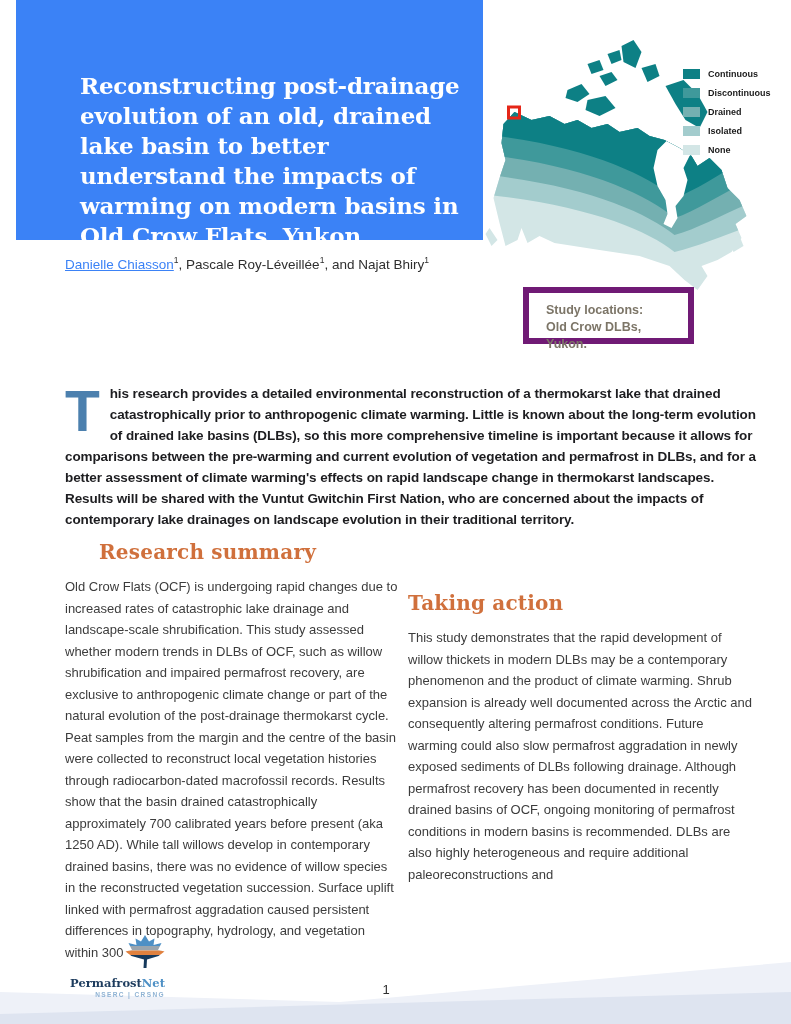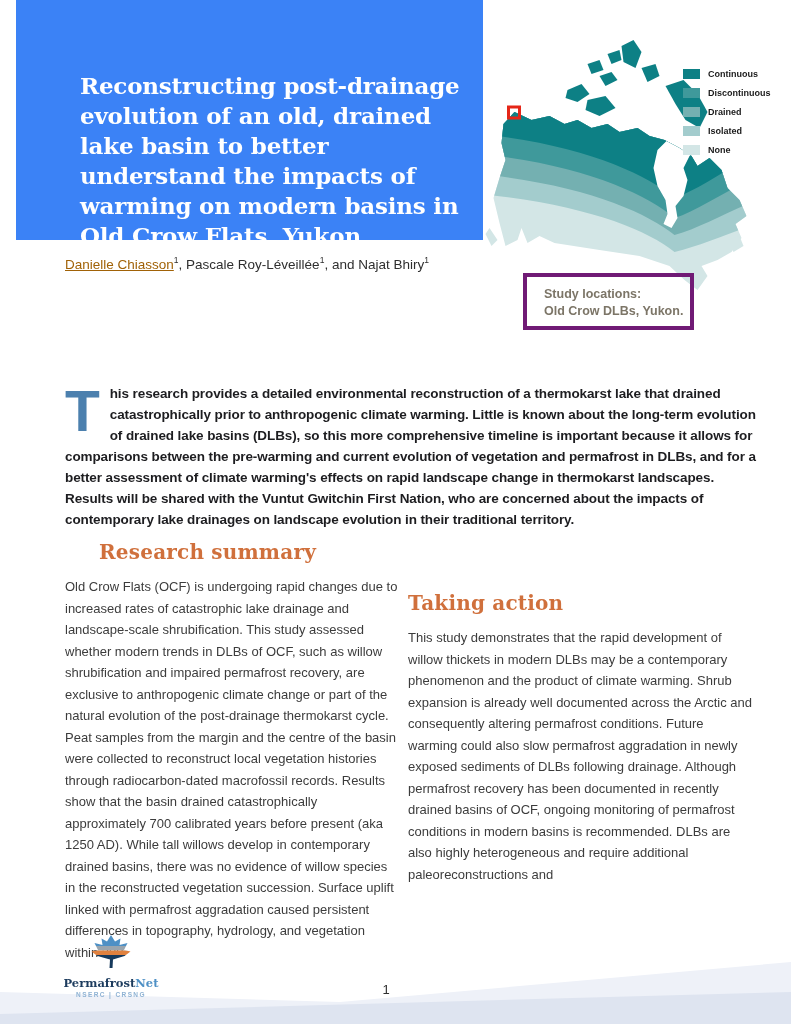--- a/index.html
+++ b/index.html
@@ -16,46 +16,46 @@
   .map-wrap { position:absolute; left:468px; top:28px; width:323px; height:270px; }
   .map-wrap svg { position:absolute; left:0; top:0; }
   .legend { position:absolute; left:195px; top:41px; }
   .legend-row { display:flex; align-items:flex-end; height:10px; margin-bottom:9px;padding-left:20px; }
   .legend-swatch { width:17px; height:10px; margin-right:8px; flex:0 0 auto; }
   .legend-label { font-size:9px; font-weight:700; color:#1b1b1b; white-space:nowrap; }
 
   
   .byline { position:absolute; left:65px; top:255px; font-size:13.5px; color:#2e2e2e; }
   .byline sup { font-size:8.5px; }
-  .author-link { text-decoration:underline; color:#a16207; }
+  .author-link { text-decoration:underline; color:#3b82f6; }
   .affiliation { position:absolute; left:65px; top:277px; font-size:13px; font-style:italic; color:#2e2e2e; }
   .keywords { position:absolute; left:65px; top:315px; width:452px; font-size:13px; line-height:19px; color:#2e2e2e; }
   .keywords b { font-weight:700; }
 
-  .study-box { position:absolute; left:523px; top:273px; width:171px; height:57px;
-               border:4px solid #701a75; box-sizing:border-box; padding:9px 6px 0 17px;
+  .study-box { position:absolute; left:523px; top:287px; width:171px; height:57px;
+               border:6px solid #701a75; box-sizing:border-box; padding:9px 6px 0 17px;
                color:#7c7567; font-weight:700; font-size:12.5px; line-height:17px; }
 
   
   .intro { position:absolute; left:65px; top:383px; width:694px; font-weight:700;
            font-size:13.5px; line-height:21px; color:#1d1d20; letter-spacing:-0.1px; text-align:left; }
   .dropcap { float:left; font-size:57px; line-height:46px; padding:5px 10px 6px 0;
              font-weight:700; font-family:"Liberation Sans", sans-serif; }
 
   
   .col-left  { position:absolute; left:65px;  top:540px; width:333px; }
   .col-right { position:absolute; left:408px; top:543px; width:344px; }
   .section-heading { font-family:"DejaVu Serif", serif; font-weight:700; font-size:20px;
                      margin:0 0 12px 0; letter-spacing:0.2px; }
   .col-right .section-heading { margin-top:20px; }
   .body-text { font-size:13px; line-height:21.5px; color:#3c3c3c; margin:0; }
 
   
   .footer-wave { position:absolute; left:0; top:940px; z-index:1; }
-  .logo { position:absolute; left:57px; top:933px; width:108px; text-align:center; z-index:2; }
+  .logo { position:absolute; left:57px; top:933px; width:108px; text-align:right; z-index:2; }
   .brand { font-family:"DejaVu Serif", serif; font-weight:700; font-size:11.5px; margin-top:1px; }
   .brand-dark { color:#1d3c5e; }
   .brand-light { color:#4e90c5; }
   .brand-sub { font-size:6.5px; color:#8fb3d4; font-weight:700; letter-spacing:1.4px; margin-top:1px; }
   .page-number { position:absolute; left:371px; top:982px; width:30px; text-align:center;
                  font-size:13px; color:#2f2f2f; z-index:3; }
 </style>
 </head>
 <body>
 

